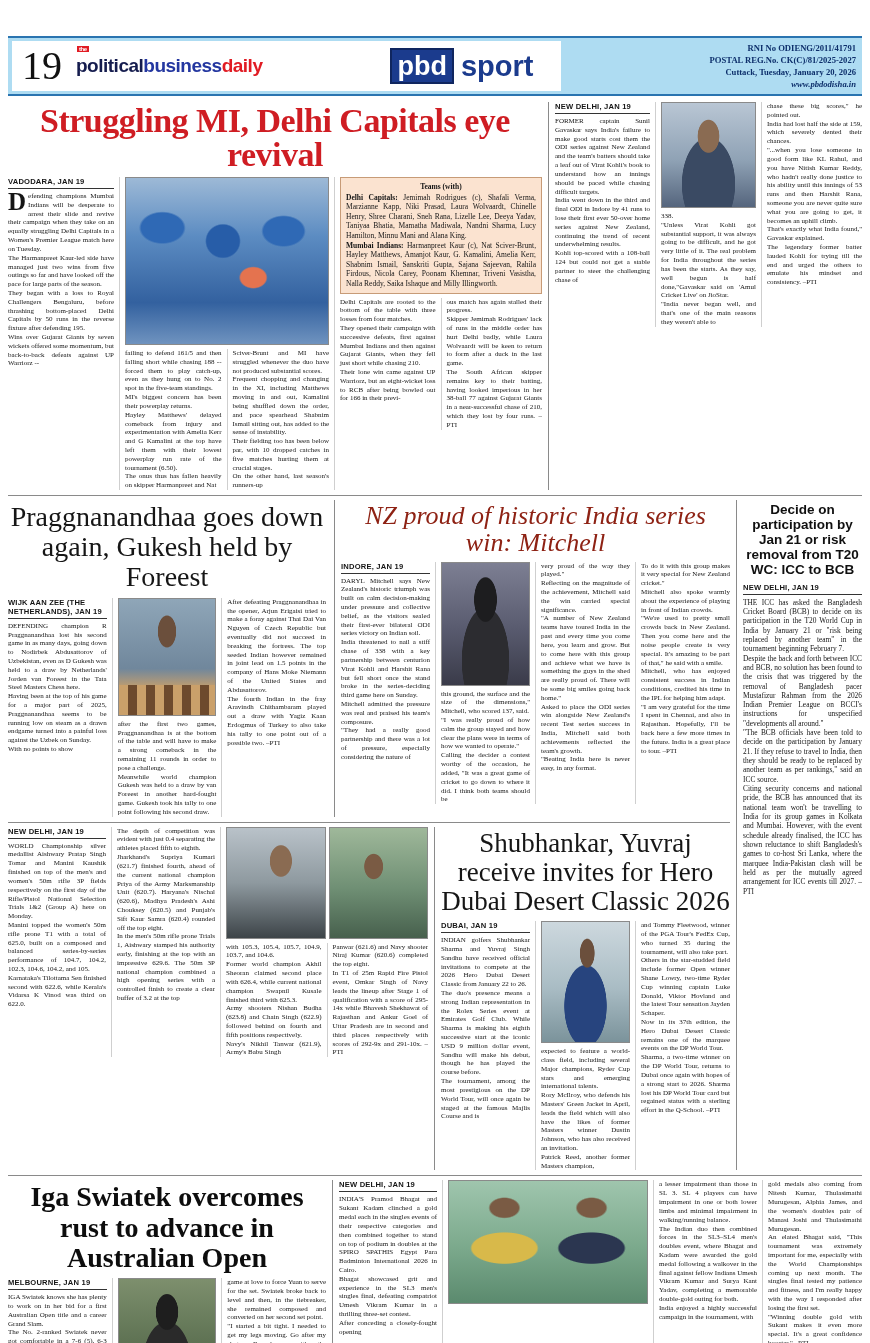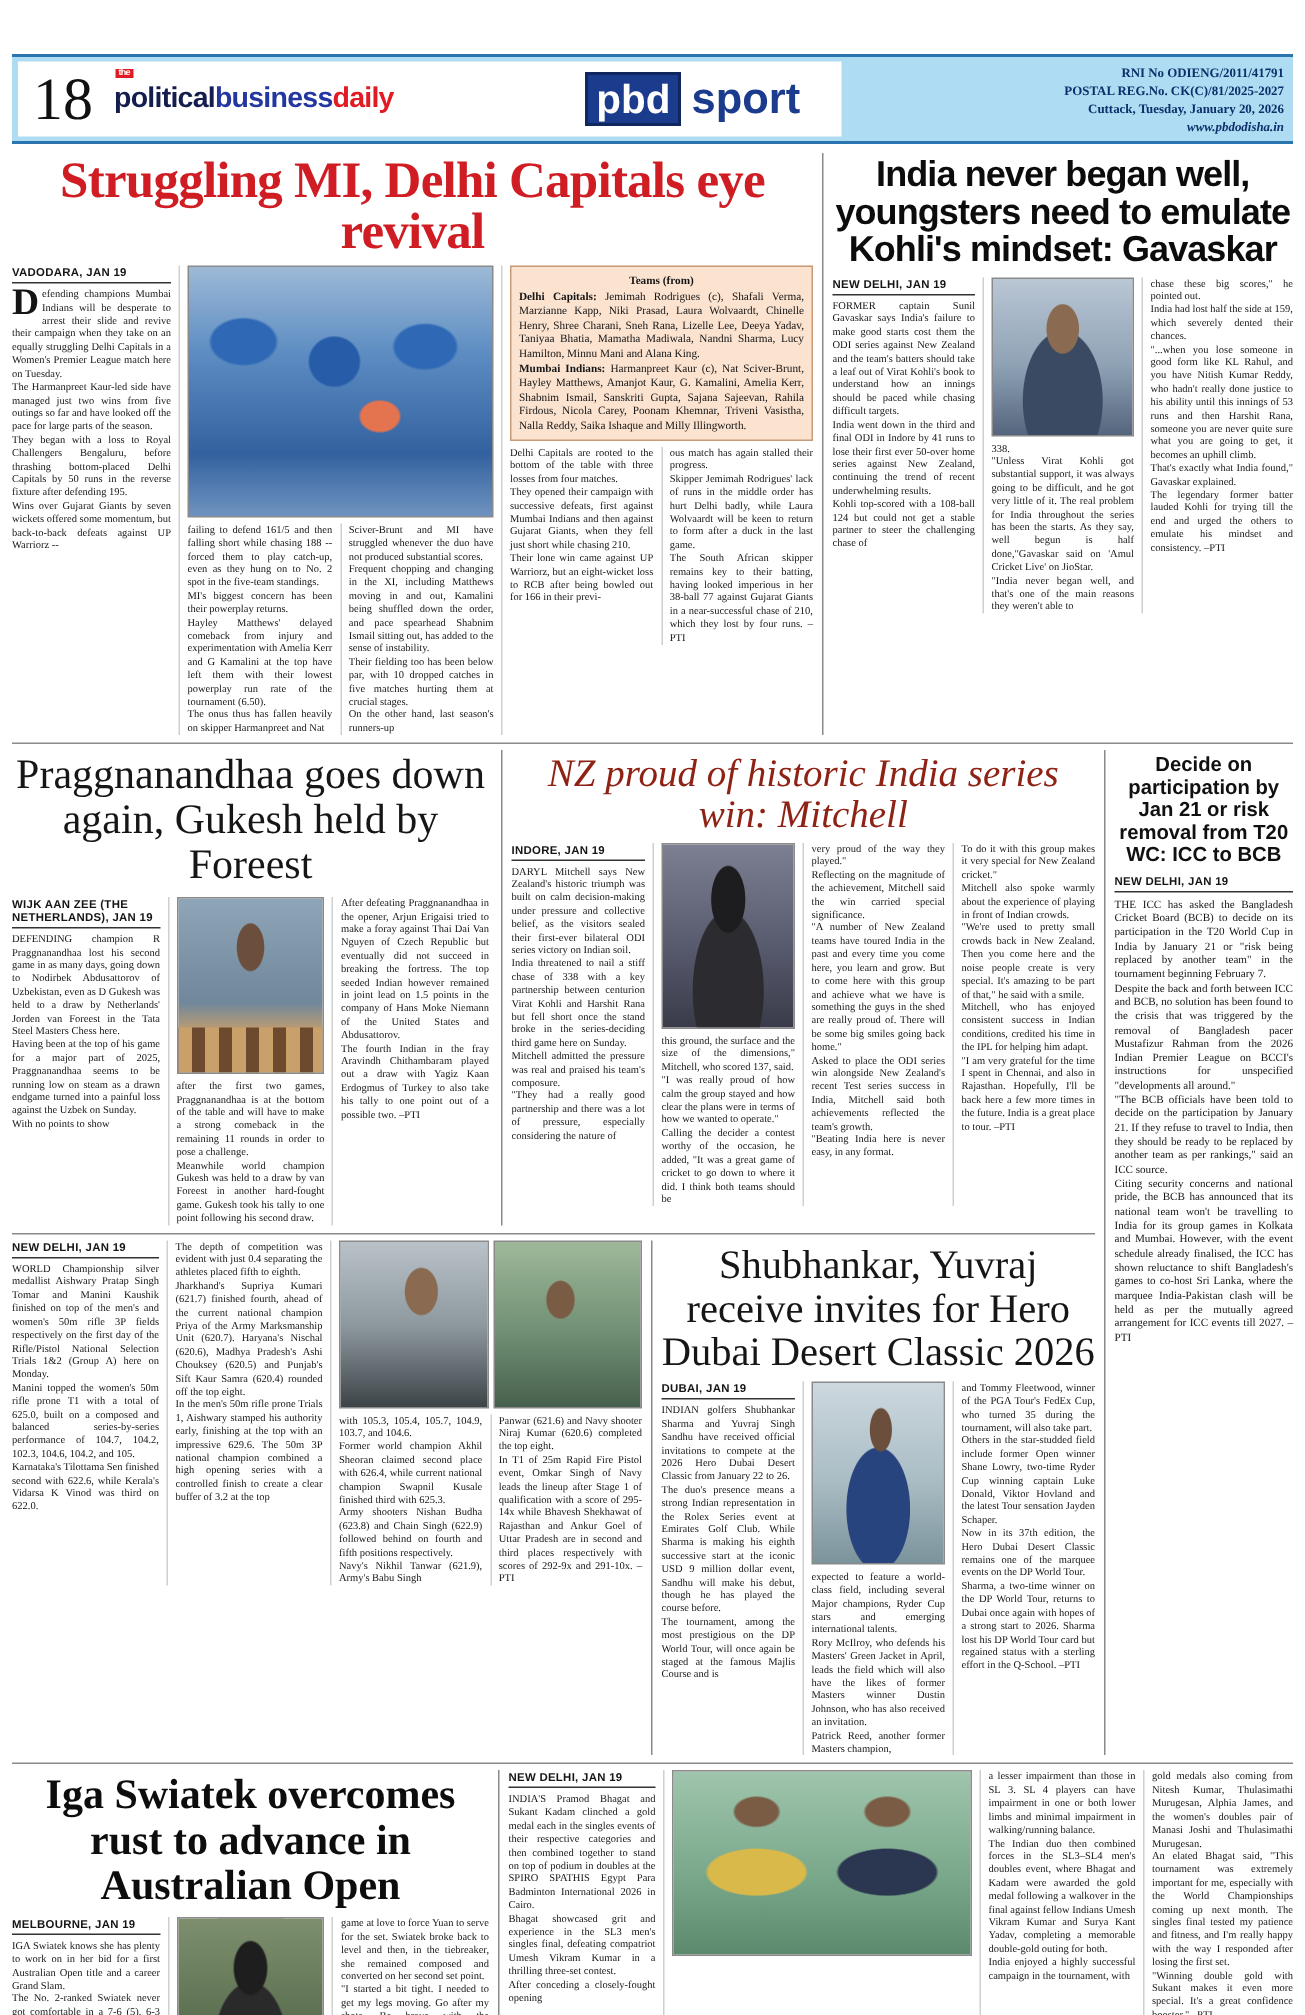--- a/index.html
+++ b/index.html
@@ -140,21 +140,21 @@
     radial-gradient(ellipse at 72% 22%, #7a5b44 0 7%, rgba(0,0,0,0) 8%),
     linear-gradient(180deg,#9fc5ad 0%,#7ba98c 55%,#5b8a6e 100%); }
 </style>
 </head>
 <body>
 
 <div class="page">
 
   <header class="masthead">
     <div class="mast-panel">
-      <span class="pagenum">18</span>
+      <span class="pagenum">19</span>
       <span class="brand"><span class="brand-the">the</span><span class="brand-political">political</span><span class="brand-business">business</span><span class="brand-daily">daily</span></span>
       <span class="section-logo">
         <span class="pbd-box">pbd</span>
         <span class="sport">sport</span>
       </span>
     </div>
     <div class="mast-right">
       <div>RNI No ODIENG/2011/41791</div>
       <div>POSTAL REG.No. CK(C)/81/2025-2027</div>
       <div>Cuttack, Tuesday, January 20, 2026</div>
@@ -181,38 +181,37 @@
 Hayley Matthews' delayed comeback from injury and experimentation with Amelia Kerr and G Kamalini at the top have left them with their lowest powerplay run rate of the tournament (6.50).
 The onus thus has fallen heavily on skipper Harmanpreet and Nat</div>
             <div class="body-col">Sciver-Brunt and MI have struggled whenever the duo have not produced substantial scores.
 Frequent chopping and changing in the XI, including Matthews moving in and out, Kamalini being shuffled down the order, and pace spearhead Shabnim Ismail sitting out, has added to the sense of instability.
 Their fielding too has been below par, with 10 dropped catches in five matches hurting them at crucial stages.
 On the other hand, last season's runners-up</div>
           </div>
         </div>
         <div class="mi-right">
           <div class="teams-box">
-            <div class="teams-title">Teams (from)</div>
+            <div class="teams-title">Teams (with)</div>
             <p><b>Delhi Capitals:</b> <span>Jemimah Rodrigues (c), Shafali Verma, Marzianne Kapp, Niki Prasad, Laura Wolvaardt, Chinelle Henry, Shree Charani, Sneh Rana, Lizelle Lee, Deeya Yadav, Taniyaa Bhatia, Mamatha Madiwala, Nandni Sharma, Lucy Hamilton, Minnu Mani and Alana King.</span></p>
             <p><b>Mumbai Indians:</b> <span>Harmanpreet Kaur (c), Nat Sciver-Brunt, Hayley Matthews, Amanjot Kaur, G. Kamalini, Amelia Kerr, Shabnim Ismail, Sanskriti Gupta, Sajana Sajeevan, Rahila Firdous, Nicola Carey, Poonam Khemnar, Triveni Vasistha, Nalla Reddy, Saika Ishaque and Milly Illingworth.</span></p>
           </div>
           <div class="cols">
             <div class="body-col">Delhi Capitals are rooted to the bottom of the table with three losses from four matches.
 They opened their campaign with successive defeats, first against Mumbai Indians and then against Gujarat Giants, when they fell just short while chasing 210.
 Their lone win came against UP Warriorz, but an eight-wicket loss to RCB after being bowled out for 166 in their previ-</div>
             <div class="body-col">ous match has again stalled their progress.
 Skipper Jemimah Rodrigues' lack of runs in the middle order has hurt Delhi badly, while Laura Wolvaardt will be keen to return to form after a duck in the last game.
 The South African skipper remains key to their batting, having looked imperious in her 38-ball 77 against Gujarat Giants in a near-successful chase of 210, which they lost by four runs. –PTI</div>
           </div>
         </div>
       </div>
     </article>
 
     <article class="art-gav">
-      <h2 class="hl hl-gav">India never began well, youngsters need to emulate Kohli's mindset: Gavaskar</h2>
       <div class="cols">
         <div>
           <div class="dateline">NEW DELHI, JAN 19</div>
           <div class="body-col">FORMER captain Sunil Gavaskar says India's failure to make good starts cost them the ODI series against New Zealand and the team's batters should take a leaf out of Virat Kohli's book to understand how an innings should be paced while chasing difficult targets.
 India went down in the third and final ODI in Indore by 41 runs to lose their first ever 50-over home series against New Zealand, continuing the trend of recent underwhelming results.
 Kohli top-scored with a 108-ball 124 but could not get a stable partner to steer the challenging chase of</div>
         </div>
         <div>
           <div class="photo photo-gav"></div>
           <div class="body-col">338.

